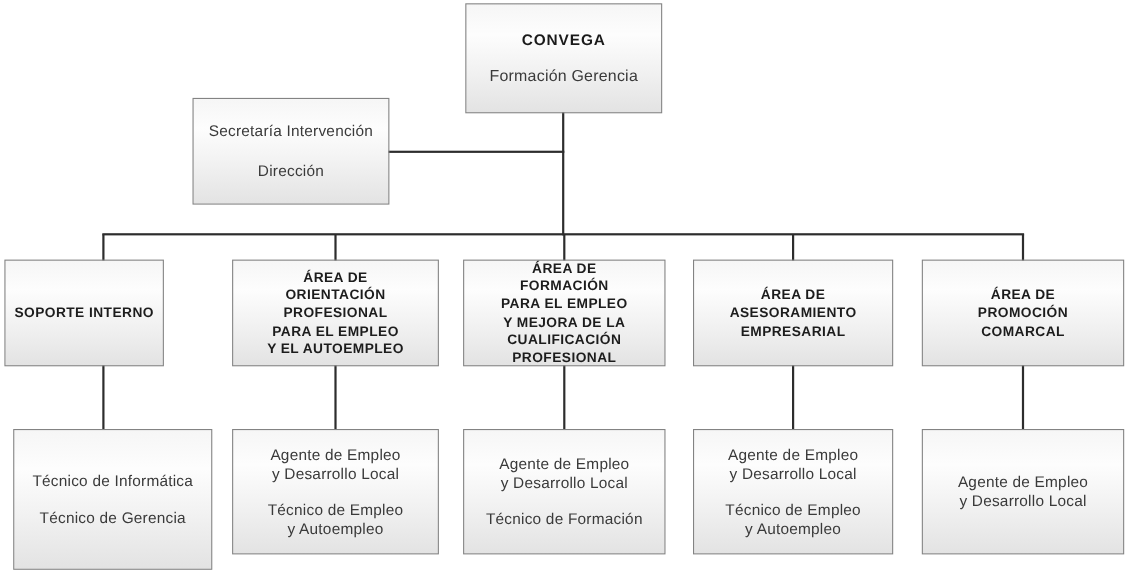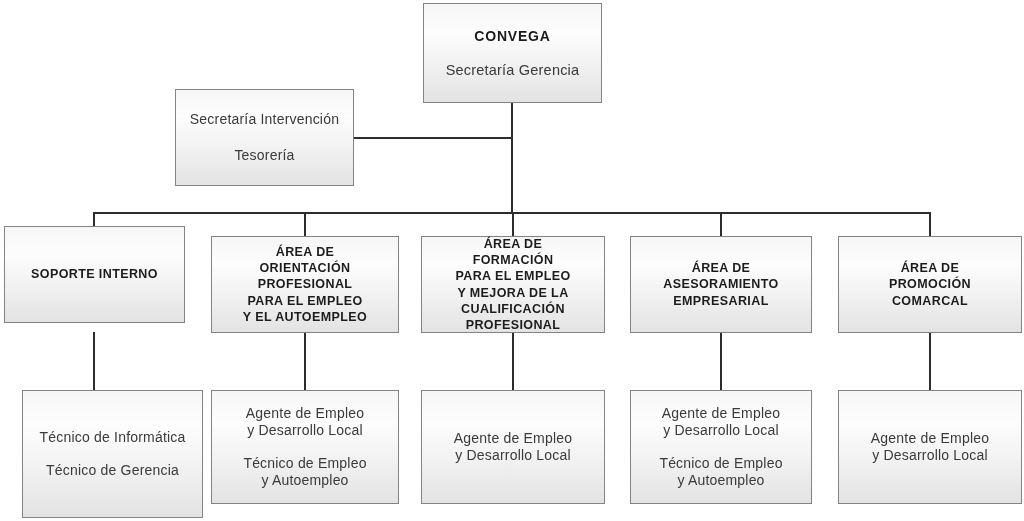--- a/index.html
+++ b/index.html
@@ -45,29 +45,29 @@
   <div class="line" style="left:929px;top:213px;width:2px;height:24px"></div>
 
   <div class="line" style="left:93px;top:332px;width:2px;height:59px"></div>
   <div class="line" style="left:304px;top:332px;width:2px;height:59px"></div>
   <div class="line" style="left:512px;top:332px;width:2px;height:59px"></div>
   <div class="line" style="left:720px;top:332px;width:2px;height:59px"></div>
   <div class="line" style="left:929px;top:332px;width:2px;height:59px"></div>
 
   <div class="box v-gap-lg" style="left:423px;top:3px;width:179px;height:100px">
     <div class="root-title">CONVEGA</div>
-    <div class="root-sub">Secretaría Gerencia</div>
+    <div class="root-sub">Formación Gerencia</div>
   </div>
 
   <div class="box v-gap-md" style="left:175px;top:89px;width:179px;height:97px">
     <div class="t-reg">Secretaría Intervención</div>
-    <div class="t-reg">Tesorería</div>
+    <div class="t-reg">Dirección</div>
   </div>
 
-  <div class="box" style="left:4px;top:226px;width:181px;height:97px">
+  <div class="box" style="left:4px;top:236px;width:145px;height:97px">
     <div class="t-bold">SOPORTE INTERNO</div>
   </div>
   <div class="box" style="left:211px;top:236px;width:188px;height:97px">
     <div class="t-bold">ÁREA DE
 ORIENTACIÓN
 PROFESIONAL
 PARA EL EMPLEO
 Y EL AUTOEMPLEO</div>
   </div>
   <div class="box" style="left:421px;top:236px;width:184px;height:97px">
@@ -82,33 +82,34 @@
     <div class="t-bold">ÁREA DE
 ASESORAMIENTO
 EMPRESARIAL</div>
   </div>
   <div class="box" style="left:838px;top:236px;width:184px;height:97px">
     <div class="t-bold">ÁREA DE
 PROMOCIÓN
 COMARCAL</div>
   </div>
 
-  <div class="box v-gap-sm" style="left:22px;top:390px;width:181px;height:128px">
+  <div class="box v-gap-sm" style="left:12px;top:390px;width:181px;height:128px">
     <div class="t-reg">Técnico de Informática</div>
     <div class="t-reg">Técnico de Gerencia</div>
   </div>
   <div class="box v-gap-sm" style="left:211px;top:390px;width:188px;height:114px">
     <div class="t-reg">Agente de Empleo
 y Desarrollo Local</div>
     <div class="t-reg">Técnico de Empleo
 y Autoempleo</div>
   </div>
   <div class="box v-gap-sm" style="left:421px;top:390px;width:184px;height:114px">
     <div class="t-reg">Agente de Empleo
 y Desarrollo Local</div>
+    <div class="t-reg">Técnico de Formación</div>
   </div>
   <div class="box v-gap-sm" style="left:630px;top:390px;width:182px;height:114px">
     <div class="t-reg">Agente de Empleo
 y Desarrollo Local</div>
     <div class="t-reg">Técnico de Empleo
 y Autoempleo</div>
   </div>
   <div class="box v-gap-sm" style="left:838px;top:390px;width:184px;height:114px">
     <div class="t-reg">Agente de Empleo
 y Desarrollo Local</div>

